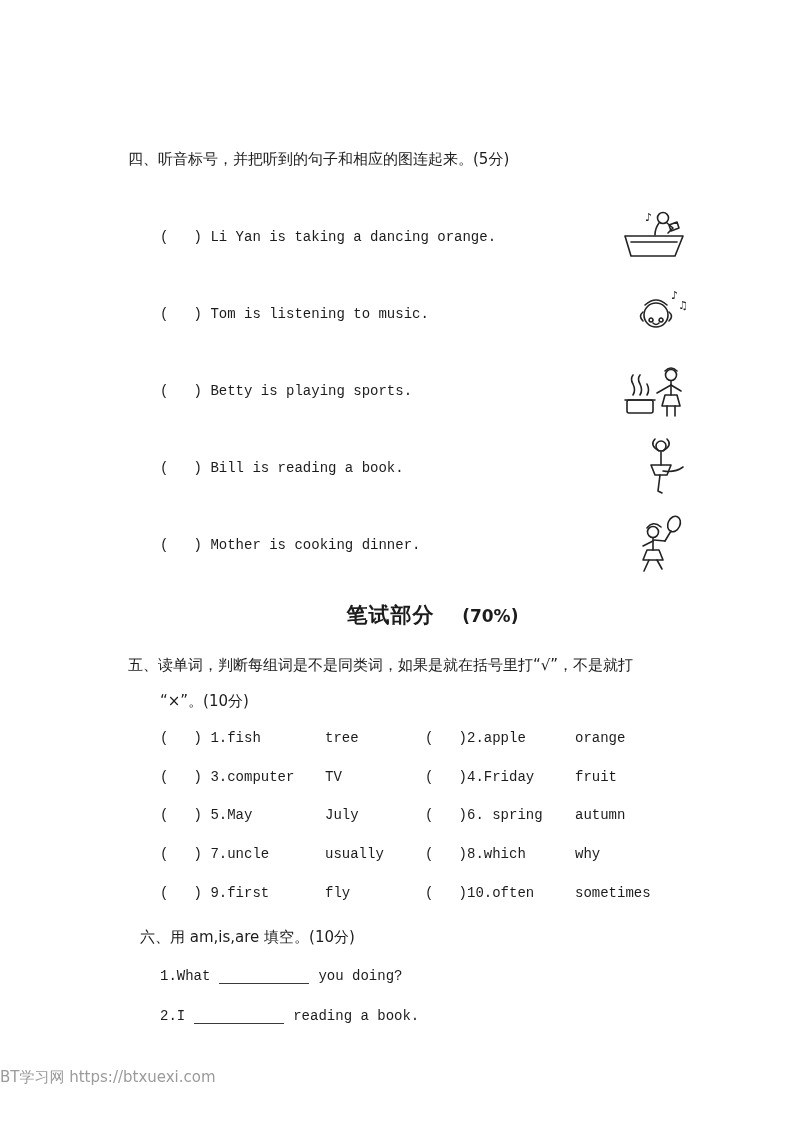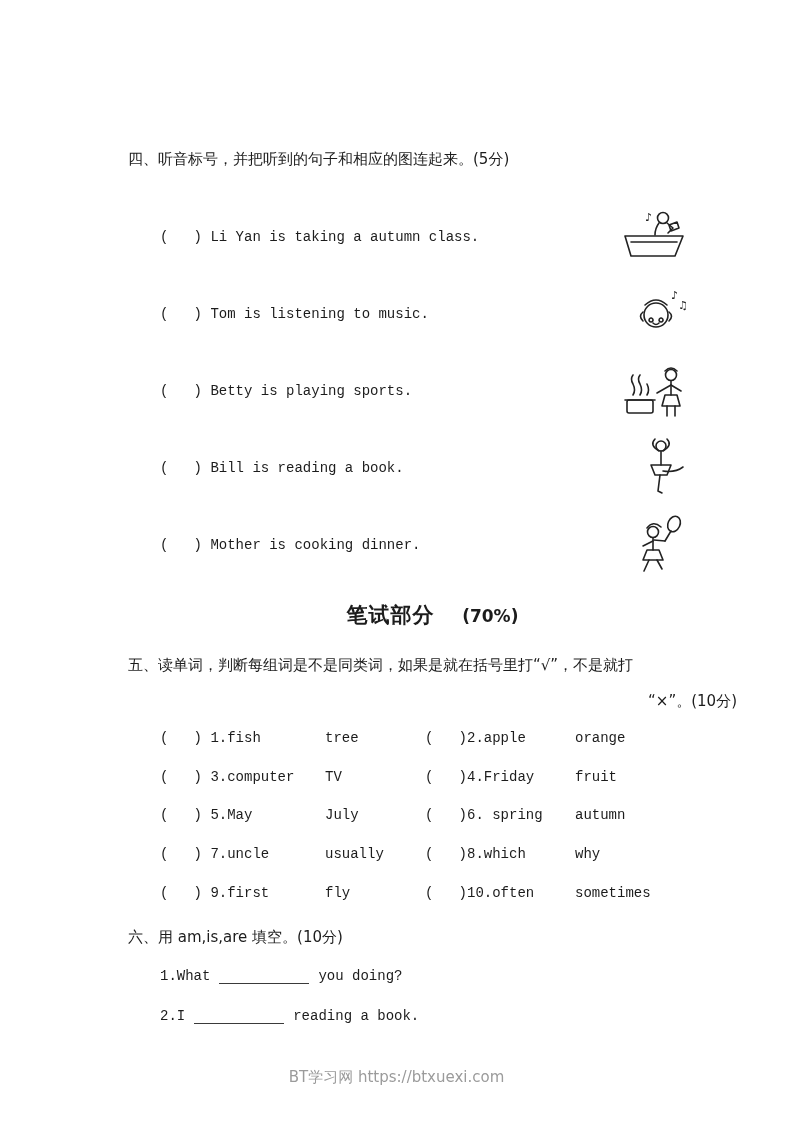--- a/index.html
+++ b/index.html
@@ -33,64 +33,64 @@
     margin-top:18px; height:30px;
     text-align:center;
     font-weight:bold;
   }
   .wh-title { font-size:21px; letter-spacing:1px; }
   .wh-score { font-size:17px; margin-left:22px; }
 
   
   .s5-title { margin-top:16px; font-size:15px; }
   .s5-title .line { line-height:36px; }
-  .s5-title .indent { padding-left:32px;text-align:right; }
+  .s5-title .indent { padding-left:32px; }
   .s5-table { }
   .s5-row {
     height:38.6px;
     display:grid;
     grid-template-columns:165px 100px 150px 1fr;
     align-items:center;
     padding-left:32px;
   }
 
   
-  .s6-title { margin-top:14px; font-size:15px; line-height:22px; }
+  .s6-title { margin-top:14px; font-size:15px; line-height:22px;margin-left:12px; }
   .s6-items { padding-left:32px; }
   .s6-item { margin-top:16px; height:24px; display:flex; align-items:center; }
   .blank {
     display:inline-block;
     width:90px; height:15px;
     border-bottom:1px solid #3a3a3a;
     margin:0 9px;
   }
 
   
   .footer {
     position:absolute; left:0; right:0; top:1068px;
-    text-align:center;
+    text-align:left;
     color:#9b9b9b;
     font-size:15px;
   }
 
   .draw { fill:none; stroke:#222; stroke-width:1.6; stroke-linecap:round; stroke-linejoin:round; }
   .note { font-family:"DejaVu Sans",sans-serif; font-size:11px; fill:#222; }
 </style>
 </head>
 <body>
 
 <div class="page">
   <div class="content">
 
     <div class="s4-title">四、听音标号，并把听到的句子和相应的图连起来。(5分)</div>
 
     <div class="s4-rows">
 
       <div class="s4-row">
-        <span class="mono">(   ) Li Yan is taking a autumn class.</span>
+        <span class="mono">(   ) Li Yan is taking a dancing orange.</span>
         <span class="pic">
           <svg width="72" height="56" viewBox="0 0 72 56">
             <g class="draw">
               <circle cx="46" cy="9" r="5.5"></circle>
               <path d="M42 14 C39 18 38 22 38 26"></path>
               <path d="M50 14 L56 19 L51 24"></path>
               <path d="M52 16 l8 -3 l2 6 l-8 3 z"></path>
               <path d="M8 27 L66 27 L58 47 L14 47 Z"></path>
               <path d="M14 33 H60"></path>
             </g>

